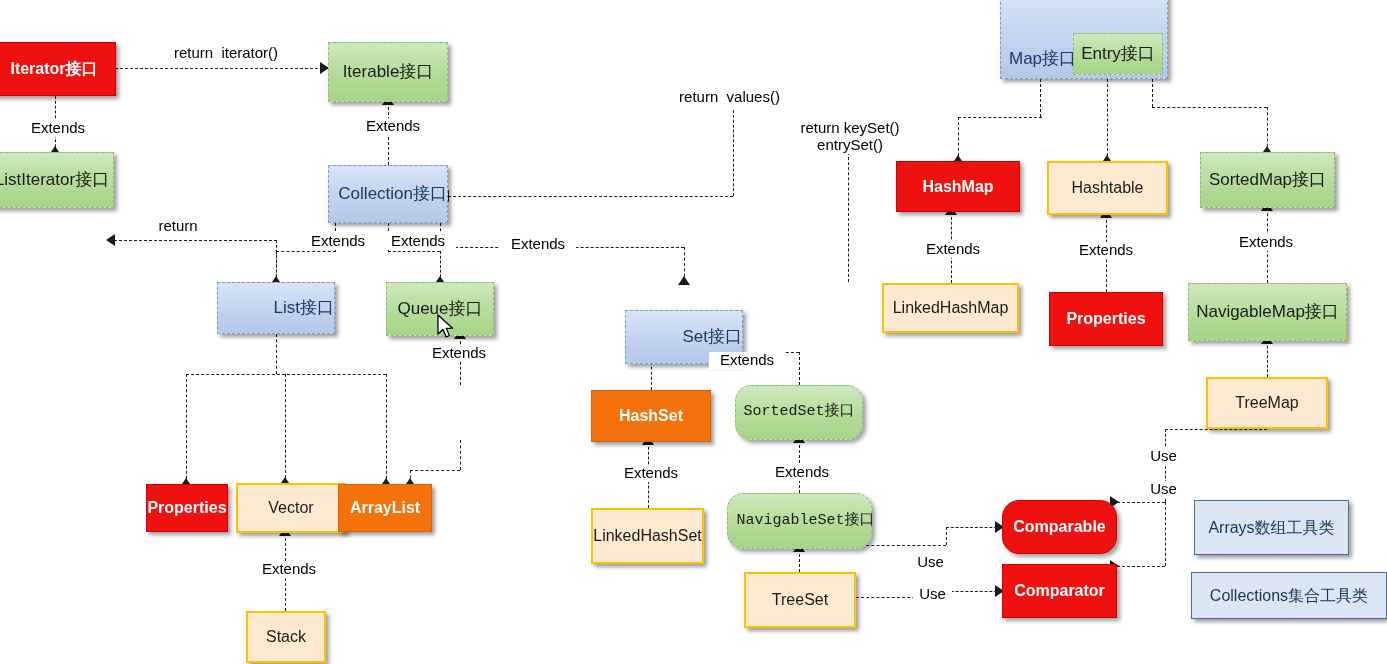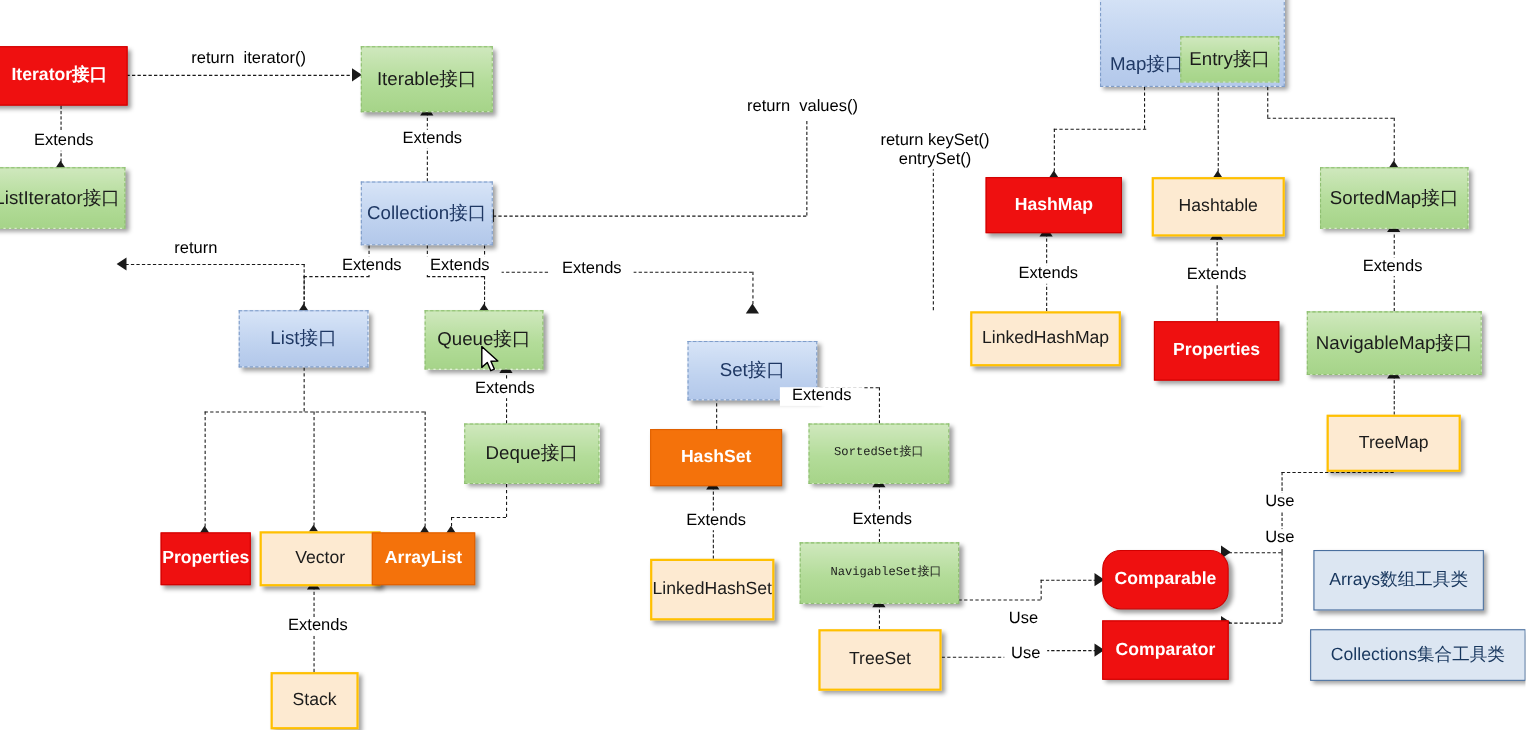--- a/index.html
+++ b/index.html
@@ -35,20 +35,21 @@
     background: linear-gradient(180deg,#cfe8bd 0%,#b3dc99 55%,#a6d489 100%);
     border: 1px dashed #8fbf72;
     color: #1b1b1b;
     font-size: 17px;
   }
   .blue {
     background: linear-gradient(180deg,#d7e4f7 0%,#bfd2ef 60%,#b3c8ea 100%);
     border: 1px dashed #7f9dc9;
     color: #1f3864;
     font-size: 17px;
+    justify-content: flex-end;
   }
   .blue-solid {
     background: #dce6f2;
     border: 1px solid #4a6f9e;
     color: #17365d;
     font-size: 16px;
   }
   .red {
     background: #ef1010;
     border: 1px solid #d00000;
@@ -62,21 +63,21 @@
     color: #ffffff;
     font-weight: bold;
     font-size: 16px;
   }
   .cream {
     background: #fdead1;
     border: 2px solid #ffc000;
     color: #1b1b1b;
     font-size: 16px;
   }
-  .mono { font-family: "Liberation Mono", monospace; font-size: 11px; }
+  .mono { font-family: "Liberation Mono", monospace; font-size: 15px; border-radius: 16px; }
 
   
   .container-node {
     justify-content: flex-start;
     align-items: center;
     padding-left: 8px;
   }
   .container-node > .nodelabel { flex: 0 0 auto; margin-top: 48px; }
 
   
@@ -268,23 +269,20 @@
       <span class="nodelabel">Collection接口</span>
     </div>
   <div class="node blue" style="left:217px;  top:282px; width:118px; height:52px;">
       <span class="nodelabel">List接口</span>
     </div>
   <div class="node green" style="left:386px;  top:282px; width:108px; height:54px;">
       <span class="nodelabel">Queue接口</span>
     </div>
   <div class="node blue" style="left:625px;  top:282px; width:118px; height:54px;margin-top:28px;">
       <span class="nodelabel">Set接口</span>
-    </div>
-  <div class="node green" style="left:422px;  top:385px; width:123px; height:55px;">
-      <span class="nodelabel">Deque接口</span>
     </div>
   <div class="node red" style="left:146px;  top:484px; width:82px;  height:48px;">
       <span class="nodelabel">Properties</span>
     </div>
   <div class="node cream" style="left:236px;  top:483px; width:110px;  height:50px;">
       <span class="nodelabel">Vector</span>
     </div>
   <div class="node orange" style="left:338px;  top:484px; width:94px;  height:48px;">
       <span class="nodelabel">ArrayList</span>
     </div>

